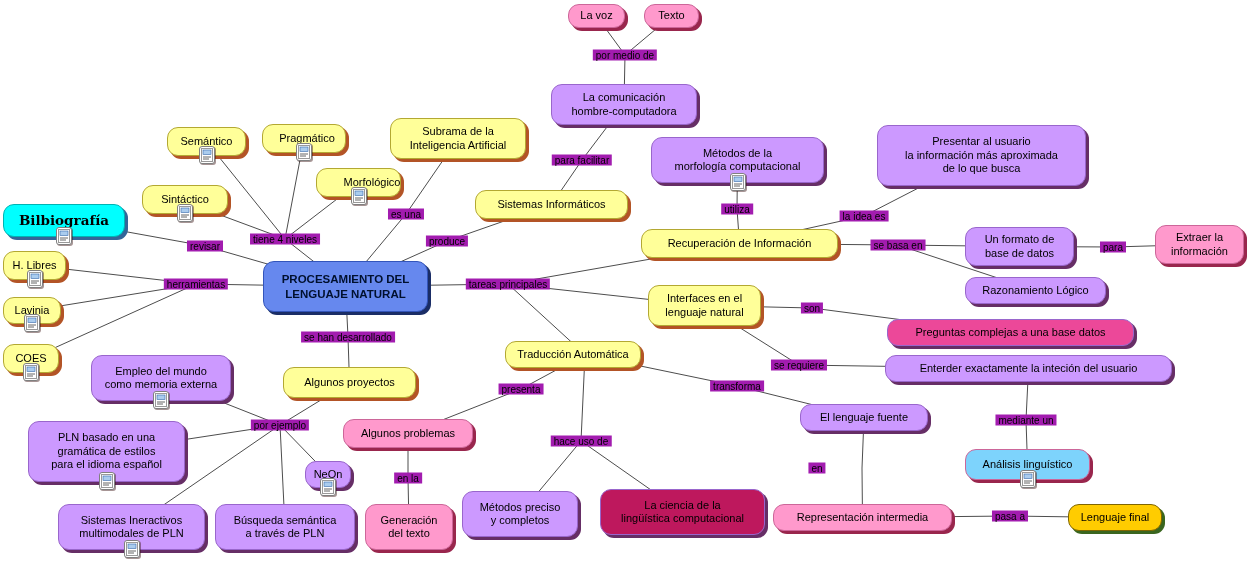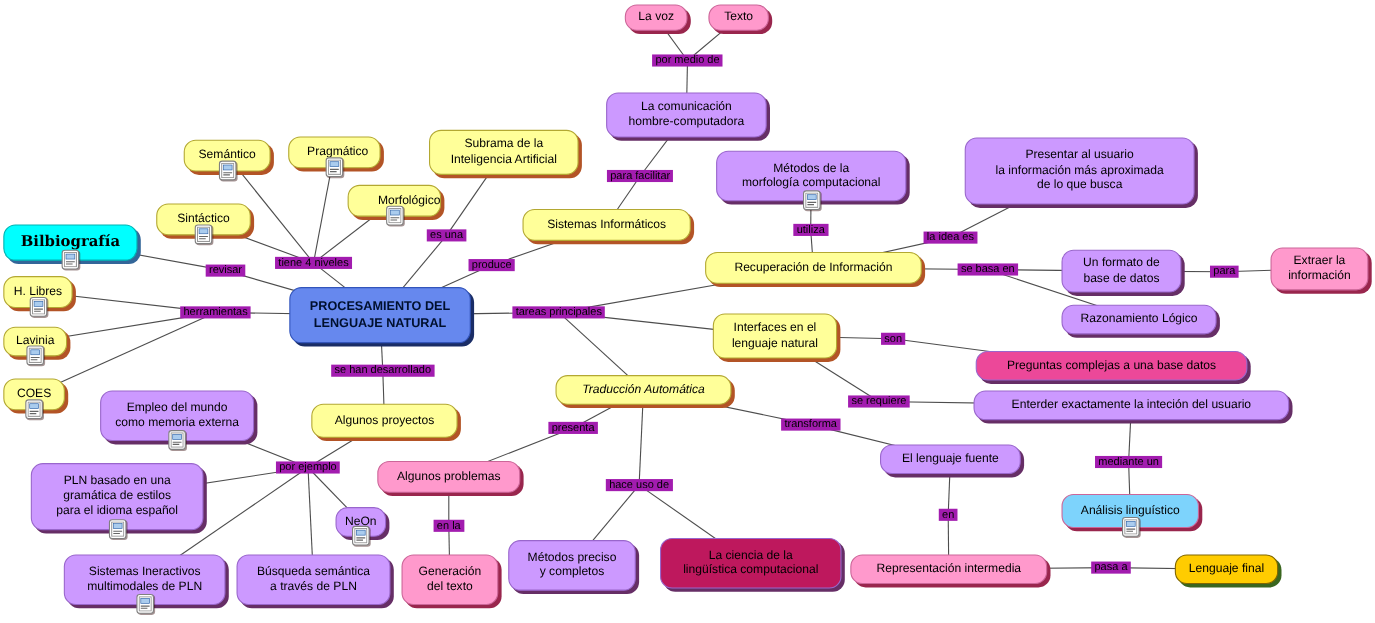--- a/index.html
+++ b/index.html
@@ -142,21 +142,21 @@
     <div class="edge-label" style="left: 1113px; top: 247px;">para</div>
     <div class="edge-label" style="left: 812px; top: 308px;">son</div>
     <div class="edge-label" style="left: 799px; top: 365px;">se requiere</div>
     <div class="edge-label" style="left: 348px; top: 337px;">se han desarrollado</div>
     <div class="edge-label" style="left: 280px; top: 425px;">por ejemplo</div>
     <div class="edge-label" style="left: 521px; top: 389px;">presenta</div>
     <div class="edge-label" style="left: 737px; top: 386px;">transforma</div>
     <div class="edge-label" style="left: 1026px; top: 420px;">mediante un</div>
     <div class="edge-label" style="left: 581px; top: 441px; text-align: center;">hace uso de</div>
     <div class="edge-label" style="left: 408px; top: 478px;">en la</div>
-    <div class="edge-label" style="left: 862px; top: 468px; text-align: right;">en</div>
+    <div class="edge-label" style="left: 817px; top: 468px; text-align: right;">en</div>
     <div class="edge-label" style="left: 1010px; top: 516px;">pasa a</div>
     <div class="node" style="left: 568px; top: 4px; width: 57px; height: 24px; background: rgb(255, 153, 204); border-color: rgb(204, 102, 153); box-shadow: rgb(153, 38, 77) 3px 3px 0px;">
       <span class="label">La voz</span>
     </div>
     <div class="node" style="left: 644px; top: 4px; width: 55px; height: 24px; background: rgb(255, 153, 204); border-color: rgb(204, 102, 153); box-shadow: rgb(153, 38, 77) 3px 3px 0px;">
       <span class="label">Texto</span>
     </div>
     <div class="node" style="left: 551px; top: 84px; width: 146px; height: 41px; background: rgb(204, 153, 255); border-color: rgb(153, 102, 204); box-shadow: rgb(102, 46, 102) 3px 3px 0px;">
       <span class="label">La comunicación
 hombre-computadora</span>
@@ -309,21 +309,21 @@
           <rect x="0.5" y="0.5" width="11" height="13" fill="#ffffff" stroke="#999999"></rect>
           <rect x="2" y="2" width="8" height="4.5" fill="#aaccee" stroke="#3366aa" stroke-width="0.6"></rect>
           <line x1="2" y1="9" x2="10" y2="9" stroke="#666666" stroke-width="1"></line>
           <line x1="2" y1="11" x2="8" y2="11" stroke="#666666" stroke-width="1"></line>
         </svg>
       </div>
     </div>
     <div class="node" style="left: 283px; top: 367px; width: 133px; height: 31px; background: rgb(255, 255, 153); border-color: rgb(179, 168, 50); box-shadow: rgb(179, 84, 38) 3px 3px 0px;">
       <span class="label">Algunos proyectos</span>
     </div>
-    <div class="node" style="left: 505px; top: 341px; width: 160px; height: 27px; background: rgb(255, 255, 153); border-color: rgb(179, 168, 50); box-shadow: rgb(179, 84, 38) 3px 3px 0px; font-style: italic;">
+    <div class="node" style="left: 505px; top: 341px; width: 136px; height: 27px; background: rgb(255, 255, 153); border-color: rgb(179, 168, 50); box-shadow: rgb(179, 84, 38) 3px 3px 0px;">
       <span class="label">Traducción Automática</span>
     </div>
     <div class="node" style="left: 800px; top: 404px; width: 128px; height: 27px; background: rgb(204, 153, 255); border-color: rgb(153, 102, 204); box-shadow: rgb(102, 46, 102) 3px 3px 0px;">
       <span class="label">El lenguaje fuente</span>
     </div>
     <div class="node" style="left: 28px; top: 421px; width: 157px; height: 61px; background: rgb(204, 153, 255); border-color: rgb(153, 102, 204); box-shadow: rgb(102, 46, 102) 3px 3px 0px;">
       <span class="label">PLN basado en una
 gramática de estilos
 para el idioma español</span>
       <div class="res-icon">

